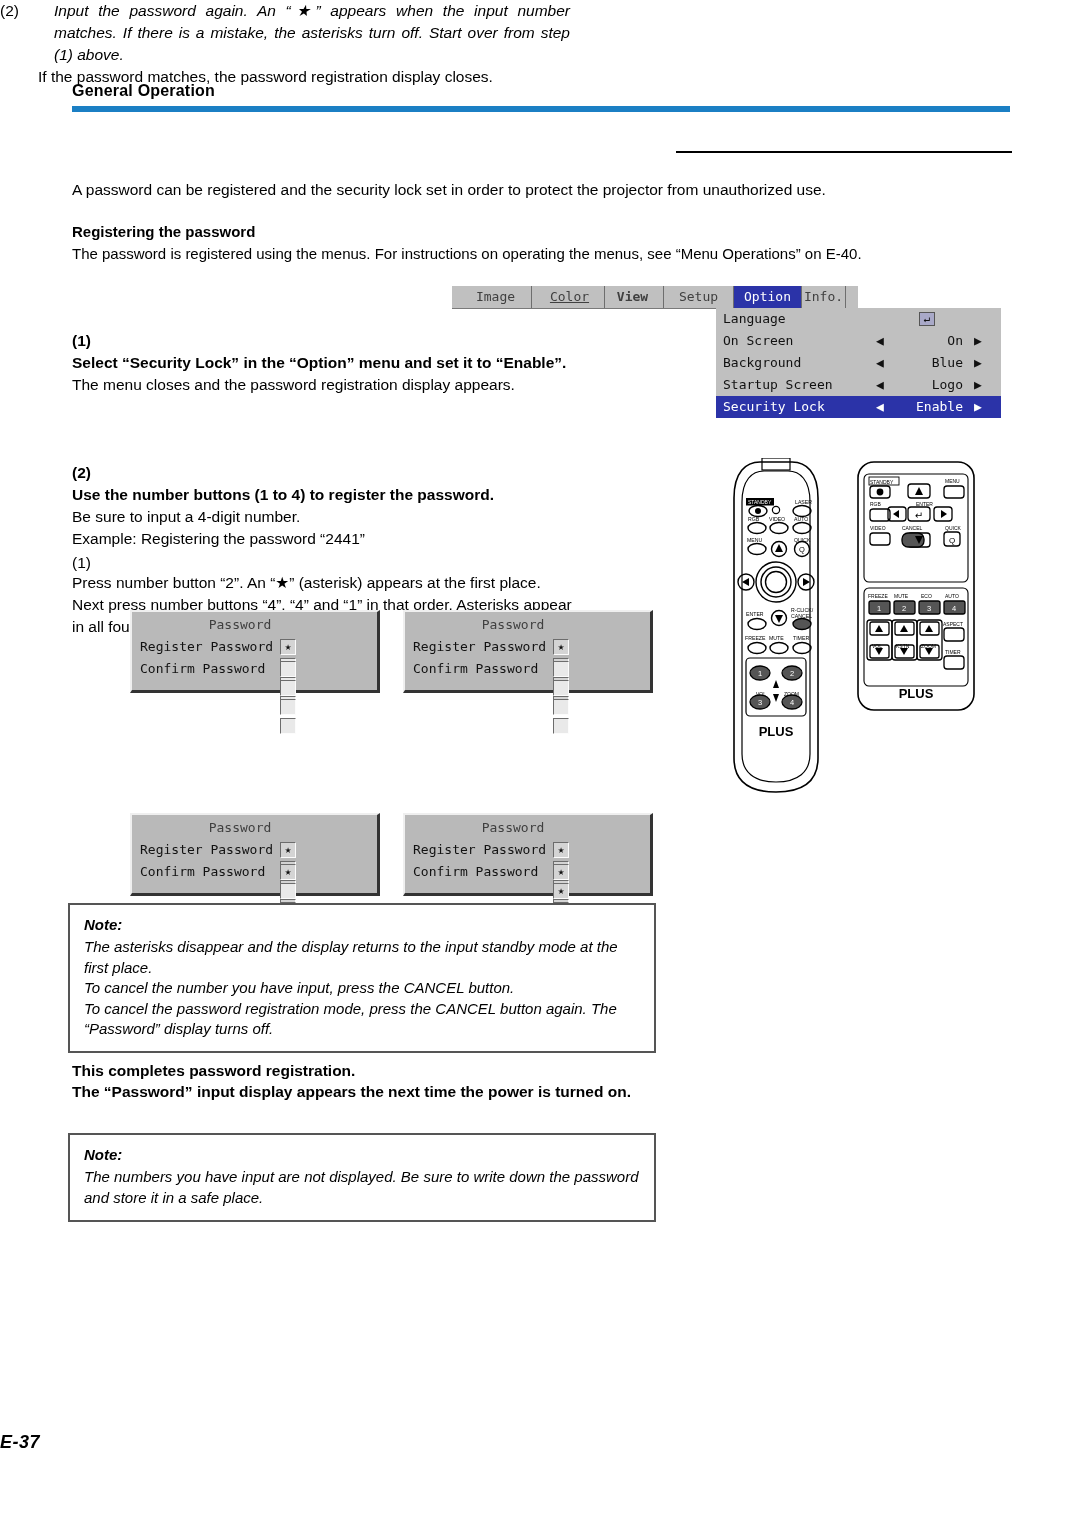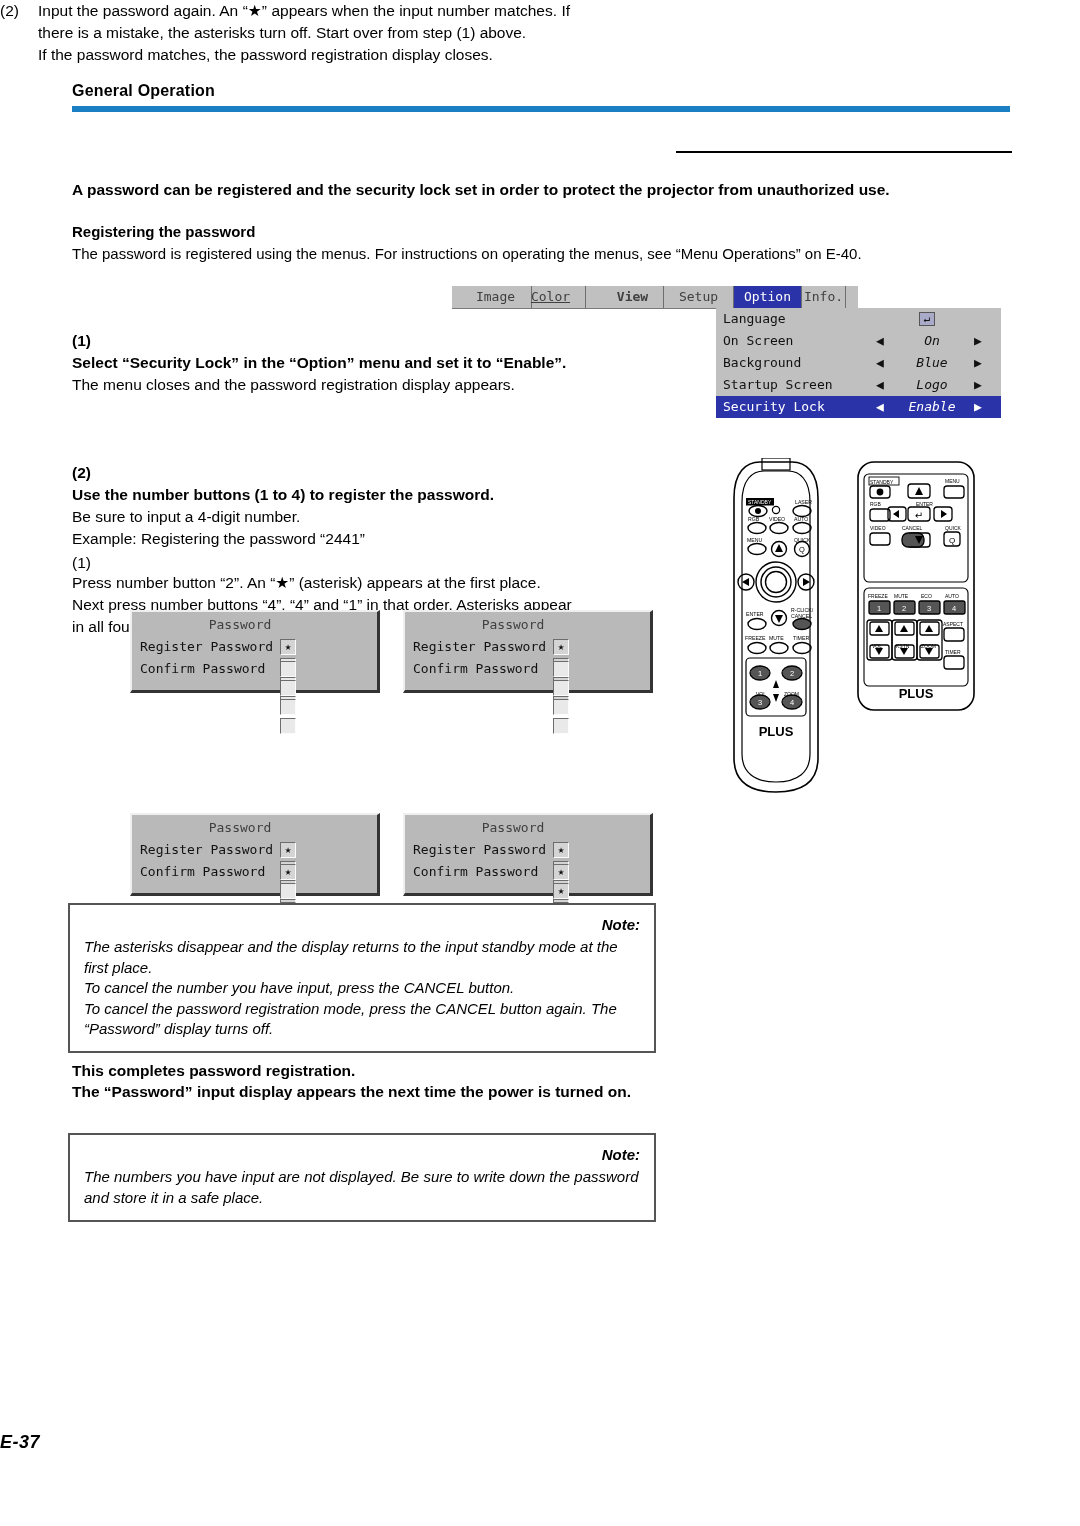--- a/index.html
+++ b/index.html
@@ -32,21 +32,21 @@
     white-space:nowrap; background:#fff;
   }
   .title-line{
     position:absolute; right:0; top:17px; height:2px; background:#000;
     left:604px;
   }
 
   
   .lead{
     position:absolute; left:72px; top:180px; width:940px;
-    font-size:15.5px; font-weight:bold; line-height:1.3;
+    font-size:15.5px; font-weight:normal; line-height:1.3;
   }
   .sub-h{
     position:absolute; left:72px; top:223px;
     font-size:15px; font-weight:bold;
   }
   .sub-p{
     position:absolute; left:72px; top:244px; width:940px;
     font-size:15px; line-height:1.35;
   }
 
@@ -57,21 +57,21 @@
   .step .hd{font-weight:bold; display:block;}
   .step .ln{display:block;}
 
   .substep{position:relative; margin-top:2px; padding-left:36px; font-weight:normal;}
   .substep .snum{position:absolute; left:0; top:0;}
 
   #step1{left:72px; top:330px; width:620px;}
   #step2{left:72px; top:462px; width:600px;}
   #substep2{left:105px; top:705px; width:570px; font-size:15.5px; line-height:1.43;}
   #substep2 .snum{position:absolute; left:0; top:0;}
-  #substep2 .txt{margin-left:38px; text-align:justify;}
+  #substep2 .txt{margin-left:54px; text-align:justify;font-style:italic;}
   #substep2 .last{margin-left:38px; text-align:left;}
 
   
   .osd{position:absolute; left:452px; top:286px;}
   .osd-tabs{position:relative; height:22px; width:406px; background:#c0c0c0; border-bottom:1px solid #7a7a7a;}
   .osd-tab{
     position:absolute; top:0; height:22px; line-height:22px;
     font-family:"DejaVu Sans Mono", monospace;
     font-size:13px; text-align:center; color:#404040;
     border-right:1px solid #6e6e6e;
@@ -84,21 +84,21 @@
     font-family:"DejaVu Sans Mono", monospace;
     font-size:13px;
   }
   .osd-row{
     position:relative; height:22px; line-height:22px;
     color:#111;
   }
   .osd-row.sel{background:#2b33a8; color:#fff;}
   .osd-row .lbl{position:absolute; left:7px; top:0;}
   .osd-row .lt{position:absolute; left:160px; top:0;}
-  .osd-row .vl{position:absolute; left:185px; top:0; width:62px; text-align:center;font-style:italic;}
+  .osd-row .vl{position:absolute; left:185px; top:0; width:62px; text-align:right;}
   .osd-row .rt{position:absolute; left:258px; top:0;}
   .osd-enter{
     position:absolute; left:203px; top:4px;
     width:16px; height:14px; background:#a9a9c8;
     border:1px solid #555; box-sizing:border-box;
     font-size:11px; line-height:12px; text-align:center; color:#111;
   }
 
   
   .pwbox{
@@ -130,21 +130,21 @@
   #pw2{left:403px; top:610px;}
   #pw3{left:130px; top:813px;}
   #pw4{left:403px; top:813px;}
 
   
   .note{
     position:absolute; border:2px solid #555; background:#fff;
     font-style:italic; font-size:15px; line-height:1.36;
     padding:10px 14px 12px 14px; box-sizing:border-box;
   }
-  .note .nt{font-weight:bold; font-style:italic; display:block; margin-bottom:2px;text-align:right;}
+  .note .nt{font-weight:bold; font-style:italic; display:block; margin-bottom:2px;}
   .note p{margin:0;}
   #note1{left:68px; top:903px; width:588px;}
   #note2{left:68px; top:1133px; width:588px;}
 
   .completes{
     position:absolute; left:72px; top:1060px; width:590px;
     font-size:15.5px; font-weight:bold; line-height:1.38;
   }
 
   
@@ -198,21 +198,21 @@
 
   <div id="substep2">
     <span class="snum">(2)</span>
     <div class="txt">Input the password again. An “★” appears when the input number matches. If there is a mistake, the asterisks turn off. Start over from step (1) above.</div>
     <div class="last">If the password matches, the password registration display closes.</div>
   </div>
 
   <div class="osd">
     <div class="osd-tabs" id="osd-tabs">
         <div class="osd-tab" style="left: 8px; width: 72px;">Image</div>
-        <div class="osd-tab" style="left: 64px; width: 70px; text-decoration: underline;">Color</div>
+        <div class="osd-tab" style="left: 83px; width: 70px; text-decoration: underline;">Color</div>
         <div class="osd-tab" style="left: 150px; width: 62px; font-weight: bold;">View</div>
         <div class="osd-tab" style="left: 212px; width: 70px;">Setup</div>
         <div class="osd-tab sel" style="left: 282px; width: 68px;">Option</div>
         <div class="osd-tab" style="left: 350px; width: 44px;">Info.</div>
       </div>
     <div class="osd-panel" id="osd-panel">
         <div class="osd-row">
           <span class="lbl">Language</span>
           <span class="osd-enter">↵</span>
         </div>

